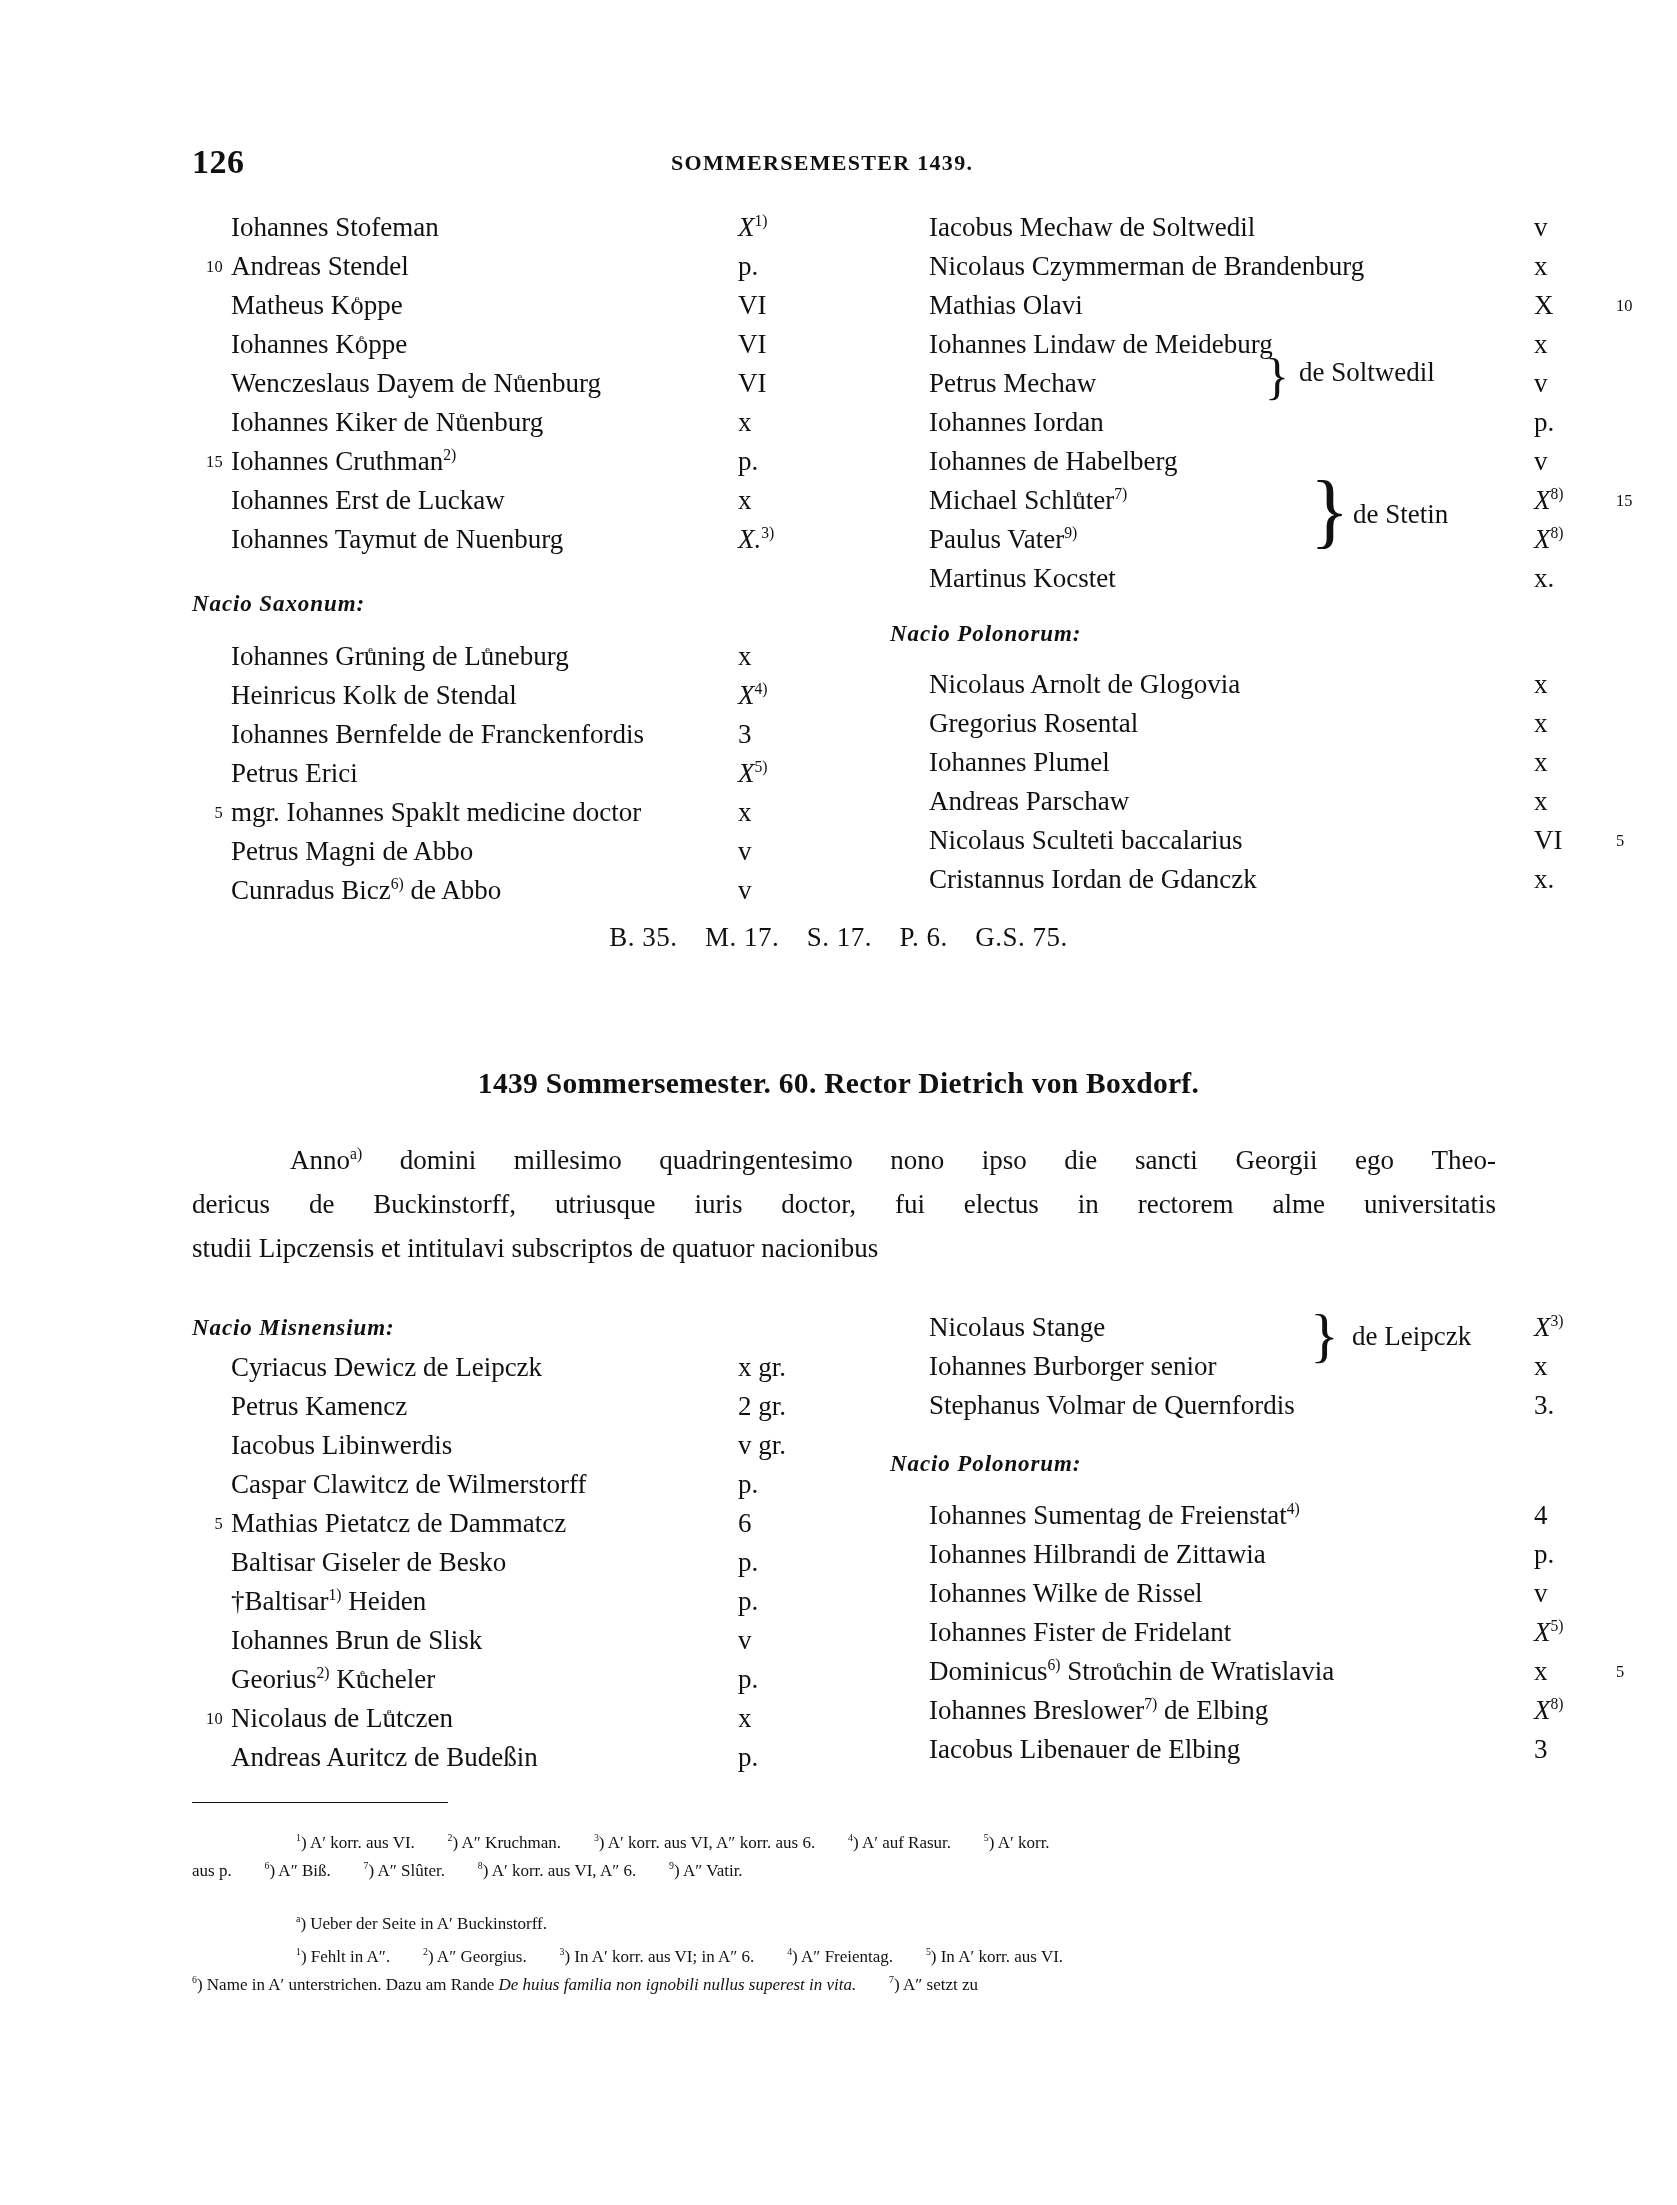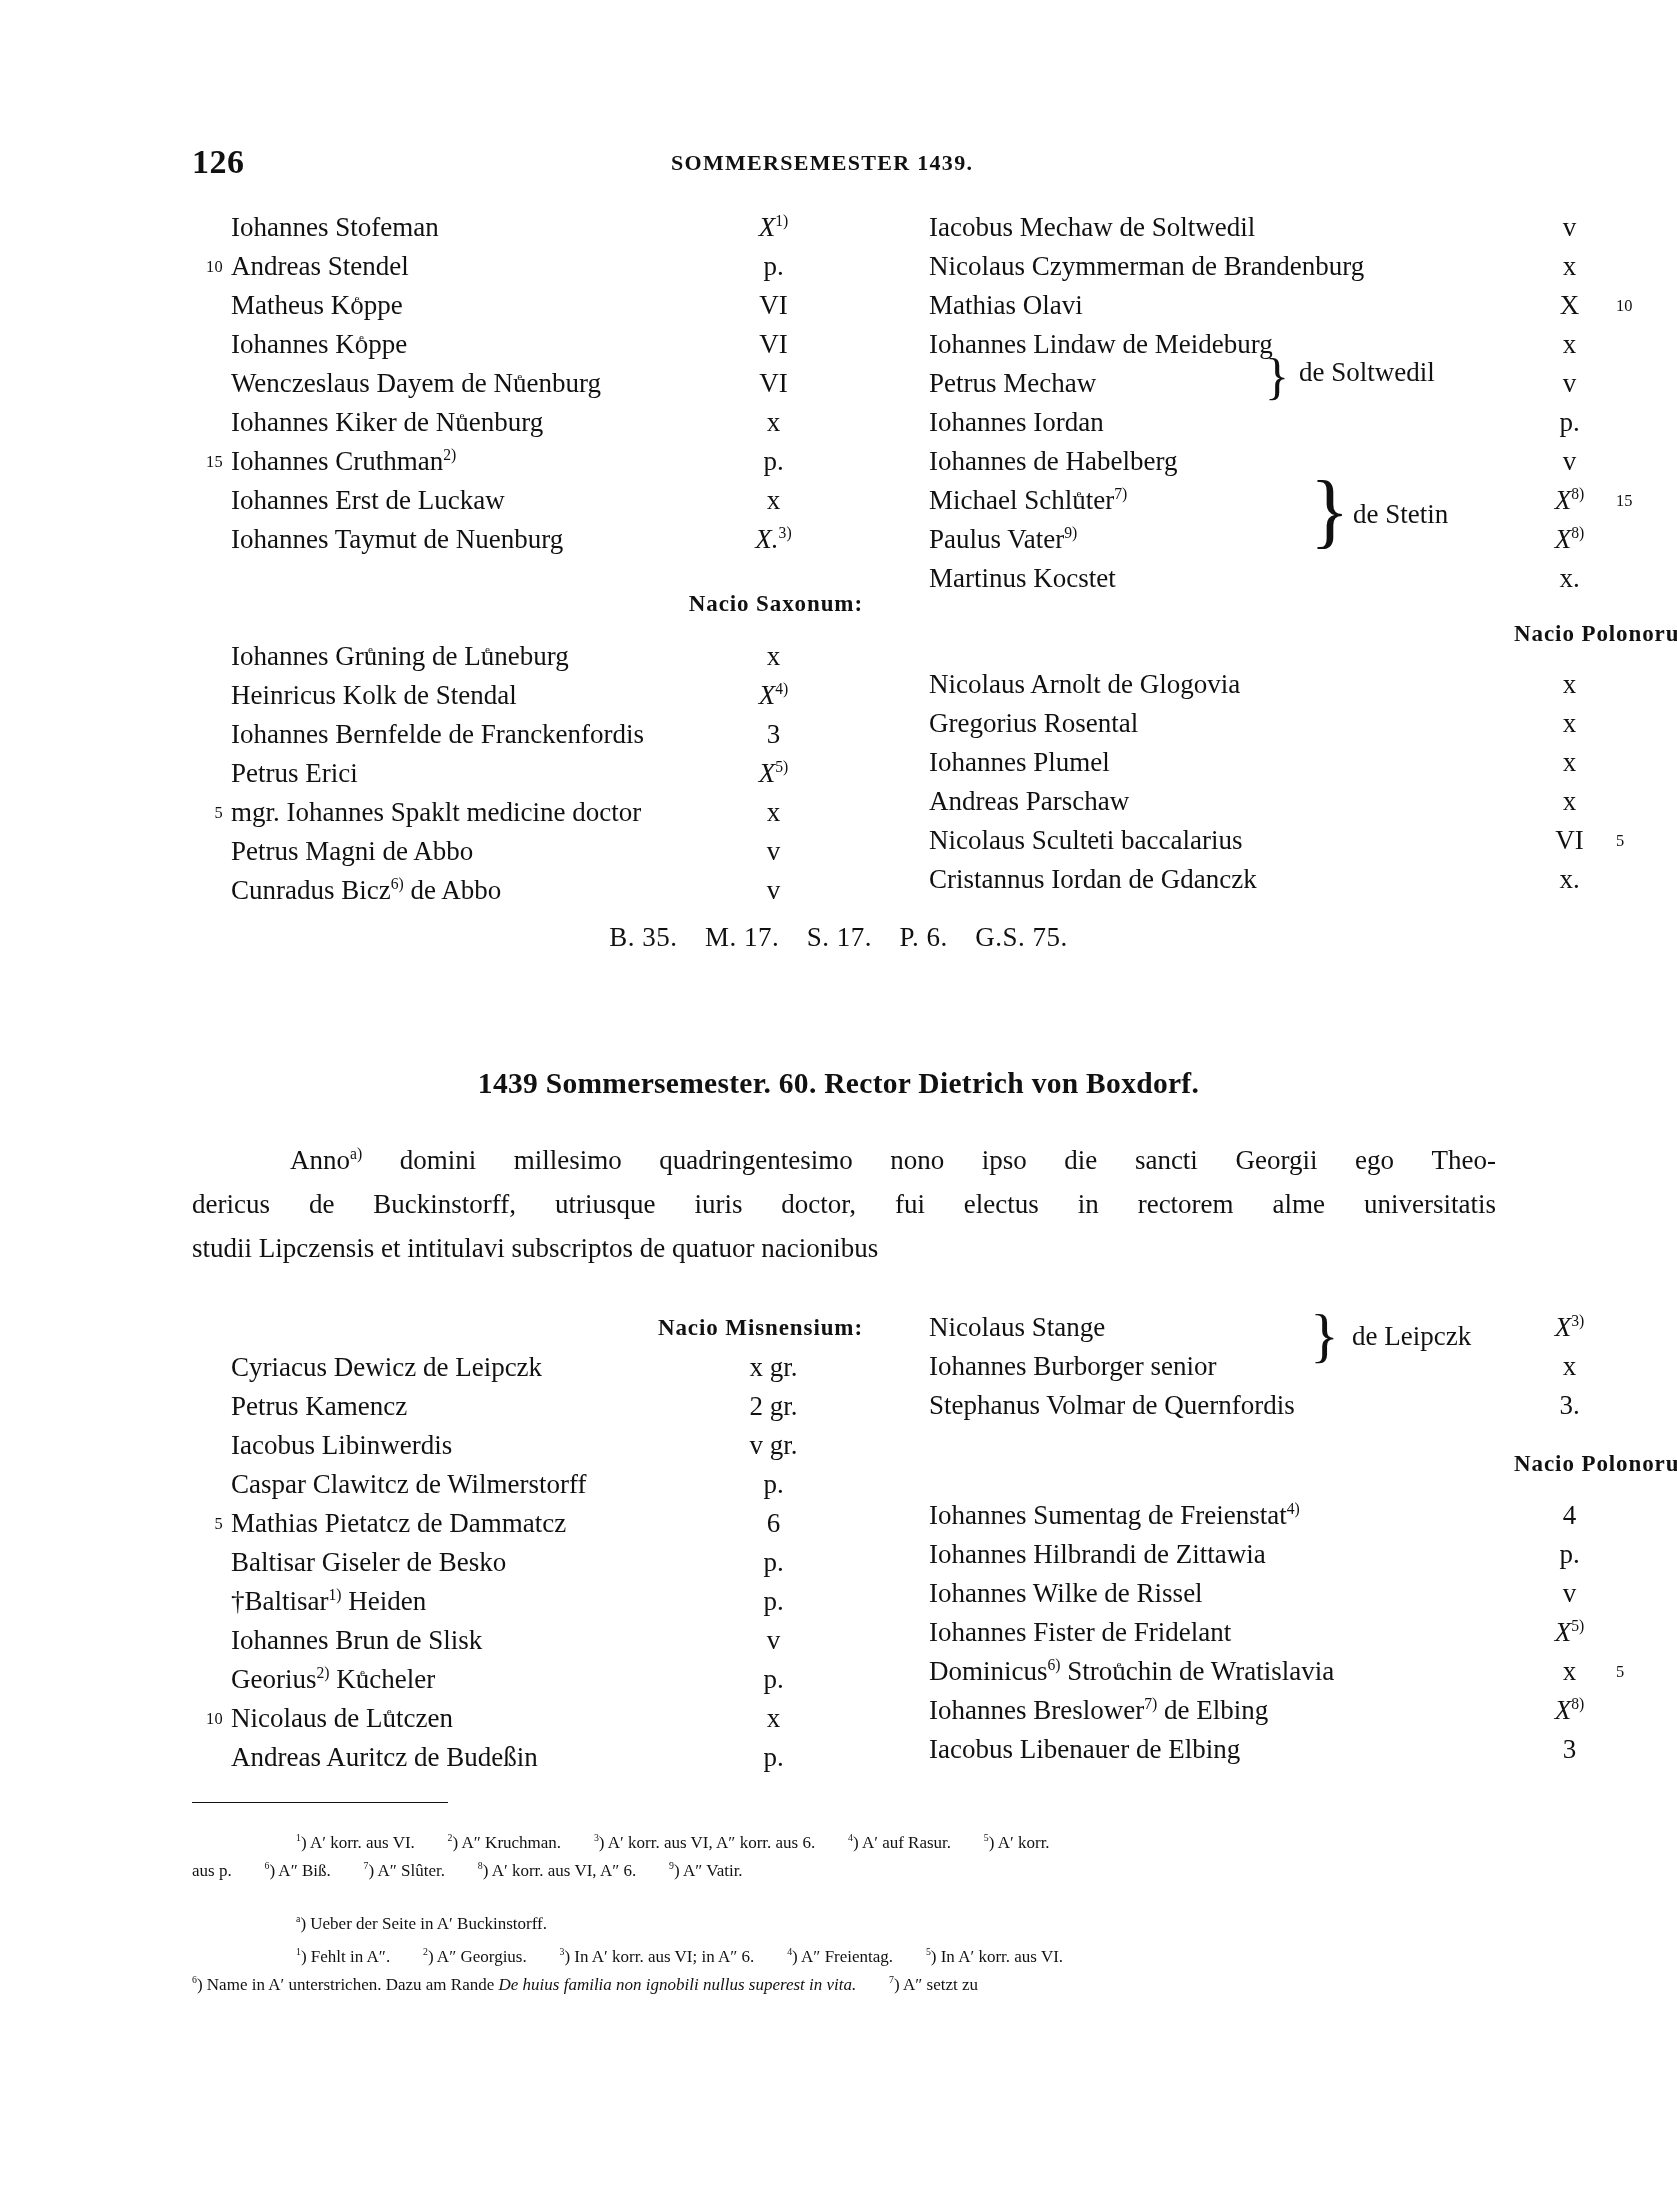--- a/index.html
+++ b/index.html
@@ -20,32 +20,32 @@
 
   
   .reg{position:absolute;}
   .col{position:absolute;top:0;}
   .col.left{left:0;width:671px;}
   .col.right{left:698px;width:818px;}
 
   .entry{position:relative;height:39px;line-height:39px;font-size:27px;white-space:nowrap;}
   .entry .lno{position:absolute;left:-1.1px;top:0;width:32px;text-align:right;font-size:16.4px;line-height:40px;letter-spacing:0.3px;}
   .entry .nm{position:absolute;left:39px;top:0;}
-  .entry .fee{position:absolute;top:0;text-align:center;width:71px;}
+  .entry .fee{position:absolute;top:0;text-align:left;width:71px;}
   .col.left .entry .fee{left:546px;}
   .col.right .entry .fee{left:644px;}
   .entry .rno{position:absolute;left:726px;top:0;font-size:16.4px;line-height:40px;}
 
   sup{font-size:.58em;vertical-align:super;line-height:0;}
   .it{font-style:italic;}
   .supe{display:inline-block;position:relative;}
   .supe > .mk{position:absolute;left:50%;transform:translateX(-50%);top:-0.62em;font-size:.42em;font-style:normal;}
 
-  .nacio{position:relative;height:47px;line-height:47px;text-align:right;
-         font-size:23px;font-weight:700;letter-spacing:0.9px;}
+  .nacio{position:relative;height:47px;line-height:47px;text-align:left;
+         font-size:23px;font-weight:700;letter-spacing:0.9px;font-style:italic;}
   .gap{height:21px;}
 
   
   .brace{position:absolute;font-size:50px;line-height:1;font-weight:400;}
   .bracelbl{position:absolute;font-size:27px;}
 
   .sumline{position:absolute;left:0;right:0;text-align:center;font-size:27px;letter-spacing:0.5px;}
 
   
   .sectitle{position:absolute;left:0;right:0;text-align:center;

